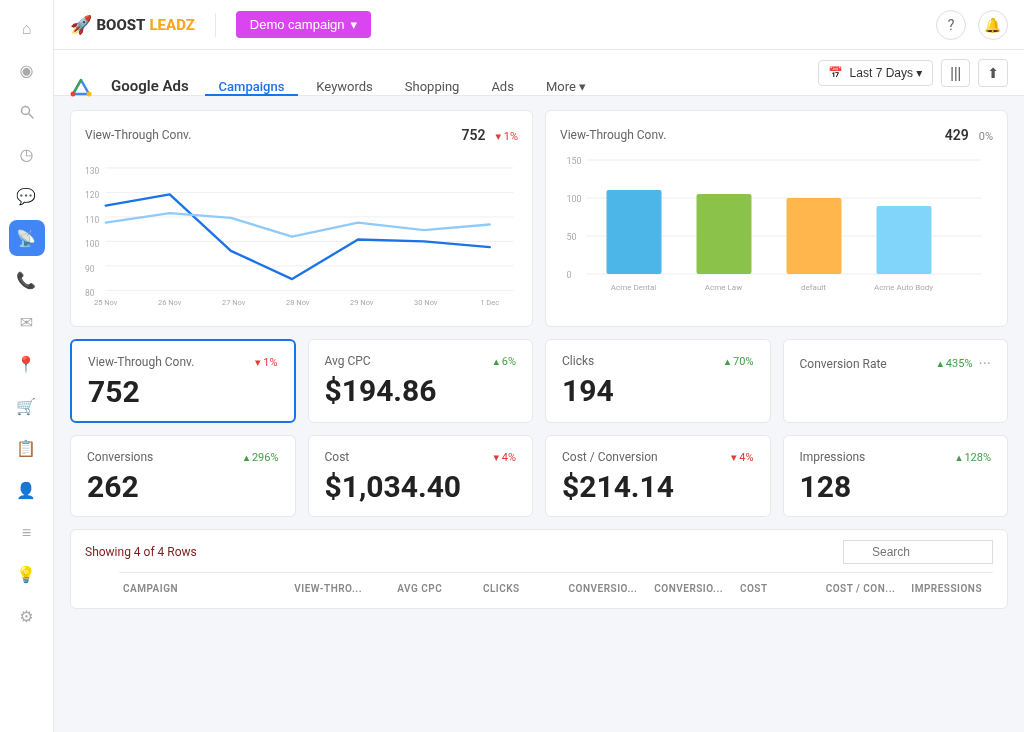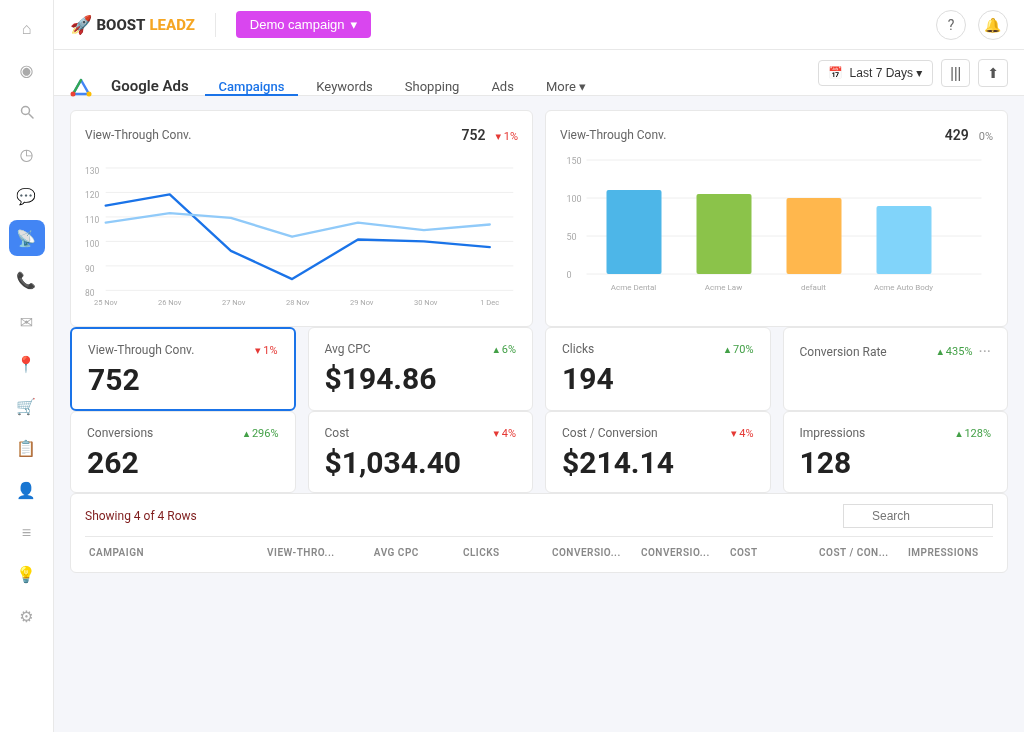--- a/index.html
+++ b/index.html
@@ -143,21 +143,21 @@
       font-size: 14px;
     }
 
     
     .content {
       flex: 1;
       overflow-y: auto;
       padding: 14px 16px;
       display: flex;
       flex-direction: column;
-      gap: 0;
+      gap: 12px;
     }
 
     
     .chart-row {
       display: grid;
       grid-template-columns: 1fr 1fr;
       gap: 12px;
     }
 
     .chart-card {
@@ -233,20 +233,21 @@
       padding: 4px 28px;
       font-size: 12px;
       width: 150px;
       color: #999;
     }
     .table-headers {
       display: grid;
       grid-template-columns: 2fr 1.2fr 1fr 1fr 1fr 1fr 1fr 1fr 1fr;
       border-top: 1px solid #e8e8e8;
       padding-top: 6px;
+      margin-left: 34px;
     }
     .th {
       font-size: 10px;
       font-weight: 600;
       color: #888;
       text-transform: uppercase;
       letter-spacing: 0.5px;
       padding: 4px 4px;
     }
   </style>

